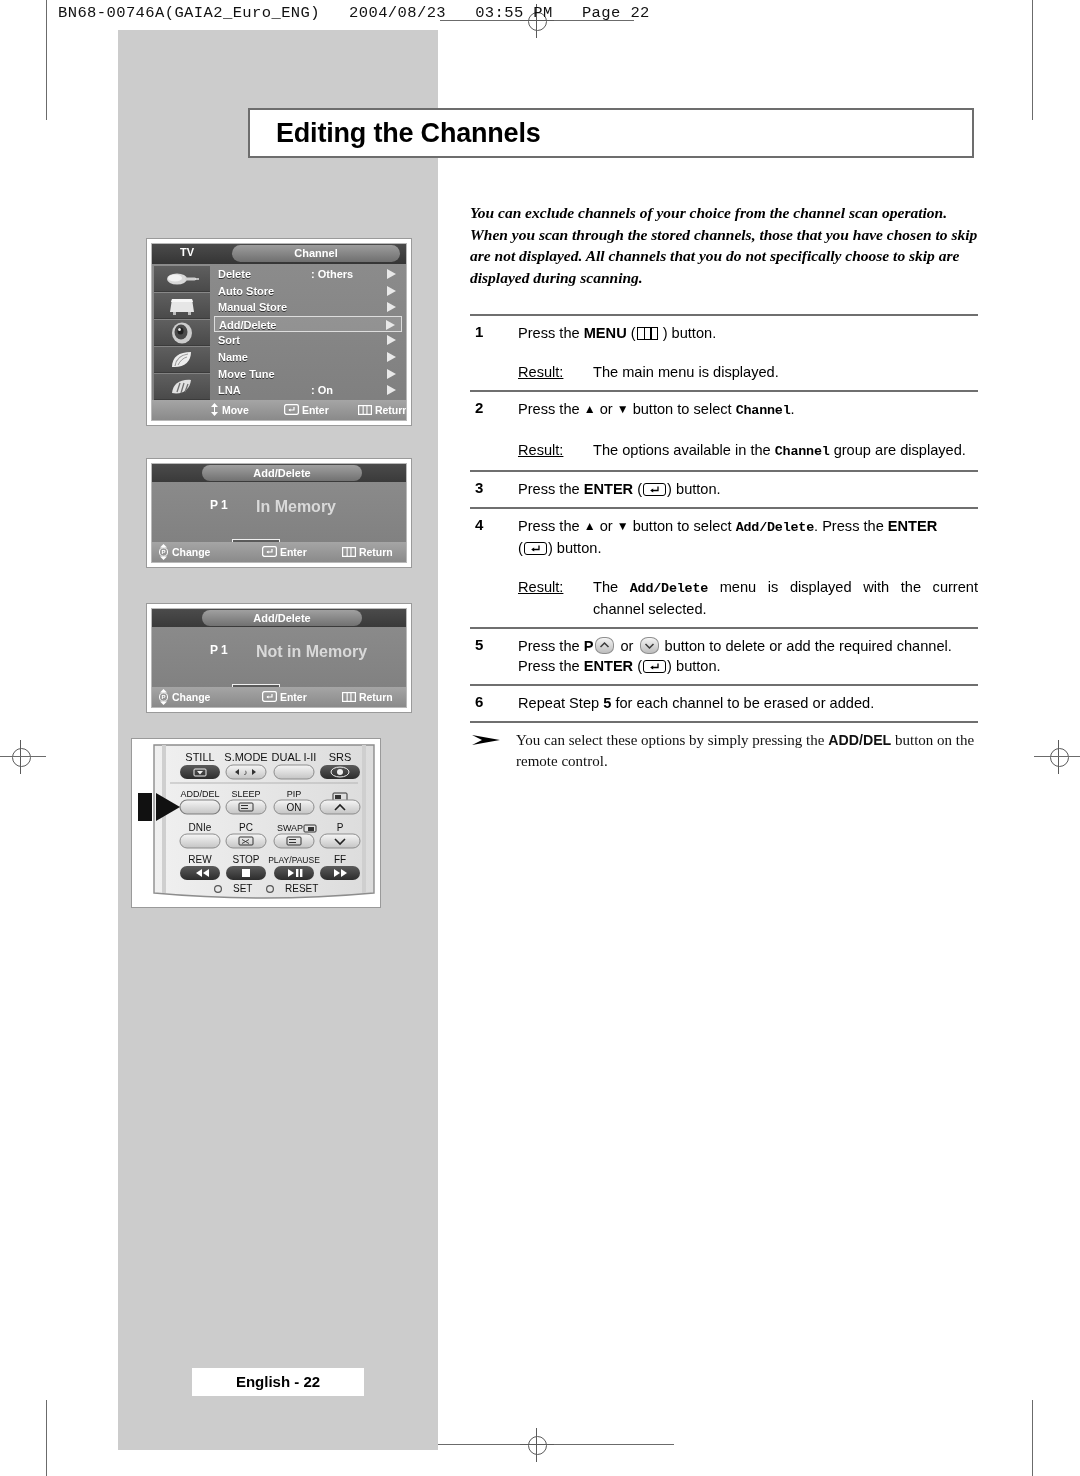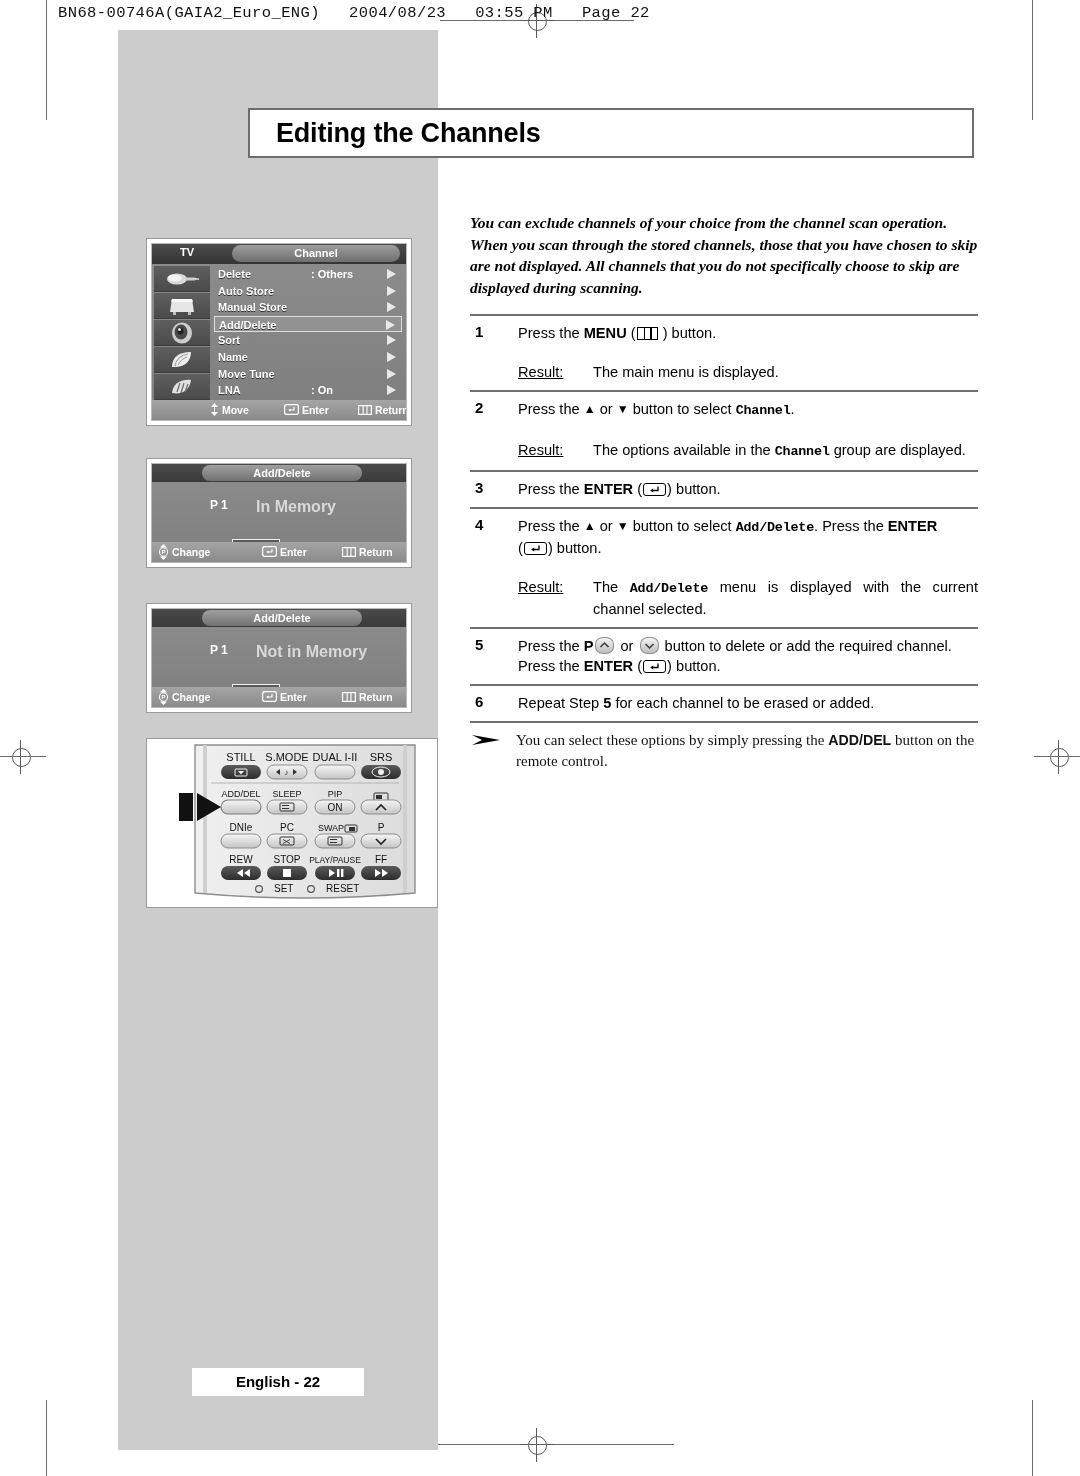--- a/index.html
+++ b/index.html
@@ -75,26 +75,26 @@
           background:linear-gradient(180deg,#a0a0a0,#717171);}
   .adpill span{display:block;text-align:center;line-height:16px;color:#fff;font-weight:bold;font-size:11px;}
   .adbody{position:absolute;left:0;right:0;top:18px;bottom:20px;}
   .adch{position:absolute;left:58px;top:16px;color:#fff;font-weight:bold;font-size:12px;}
   .adst{position:absolute;left:104px;top:16px;color:#d9d9d9;font-weight:bold;font-size:16px;}
   .adbtn{position:absolute;left:80px;top:57px;width:48px;height:19px;
          border:1px solid #f0f0f0;background:#5a5a5a;box-sizing:border-box;}
   .adbtn span{display:block;text-align:center;line-height:17px;color:#fff;font-weight:bold;font-size:11.5px;}
 
   
-  .rem{left:146px;top:738px;width:292px;height:170px;text-align:right;}
+  .rem{left:131px;top:738px;width:250px;height:170px;text-align:right;}
   .rembox{position:relative;width:100%;height:100%;background:#ffffff;overflow:hidden;}
 
   
   .intro{
-    position:absolute;left:470px;top:212px;width:508px;
+    position:absolute;left:470px;top:202px;width:508px;
     font-style:italic;font-weight:bold;font-size:15.5px;line-height:21.5px;color:#000;
     font-family:"Liberation Serif",serif;
   }
   .steps{position:absolute;left:470px;top:314px;width:508px;}
   .rule{height:2px;background:#6f6f6f;margin:0;}
   .step{position:relative;padding:7px 0 8px 0;}
   .step .num{position:absolute;left:5px;top:7px;font-weight:bold;font-size:15px;color:#000;}
   .step .body{margin-left:48px;font-size:14.6px;line-height:20px;color:#000;}
   .res{display:flex;margin-top:19px;}
   .res .rw{text-decoration:underline;width:75px;flex:none;font-size:14.6px;}

